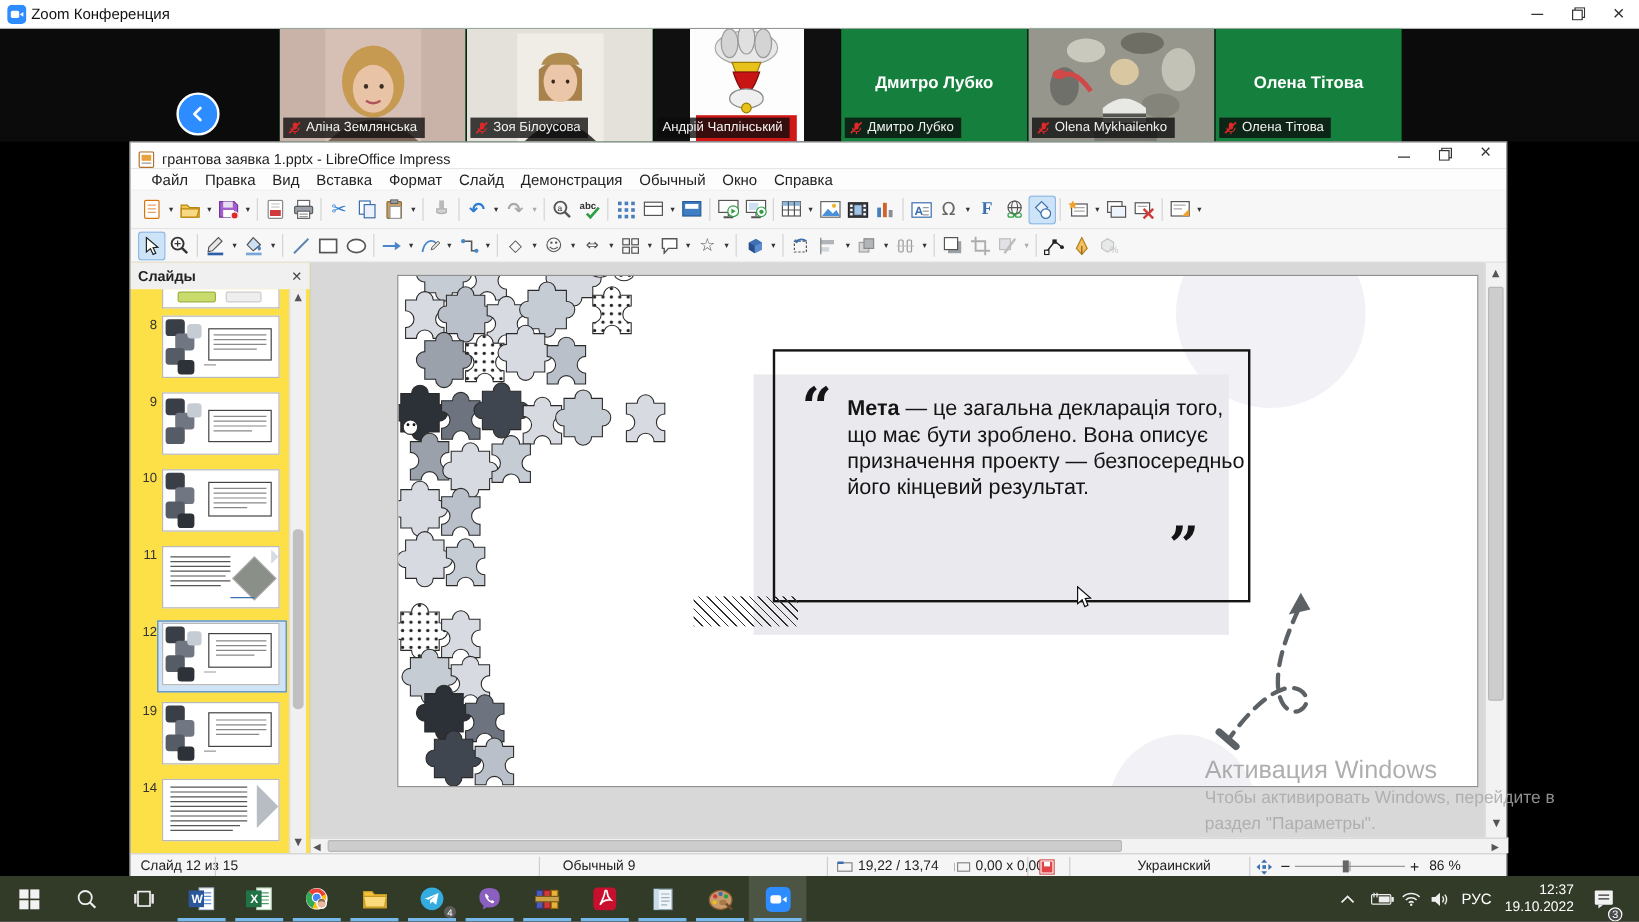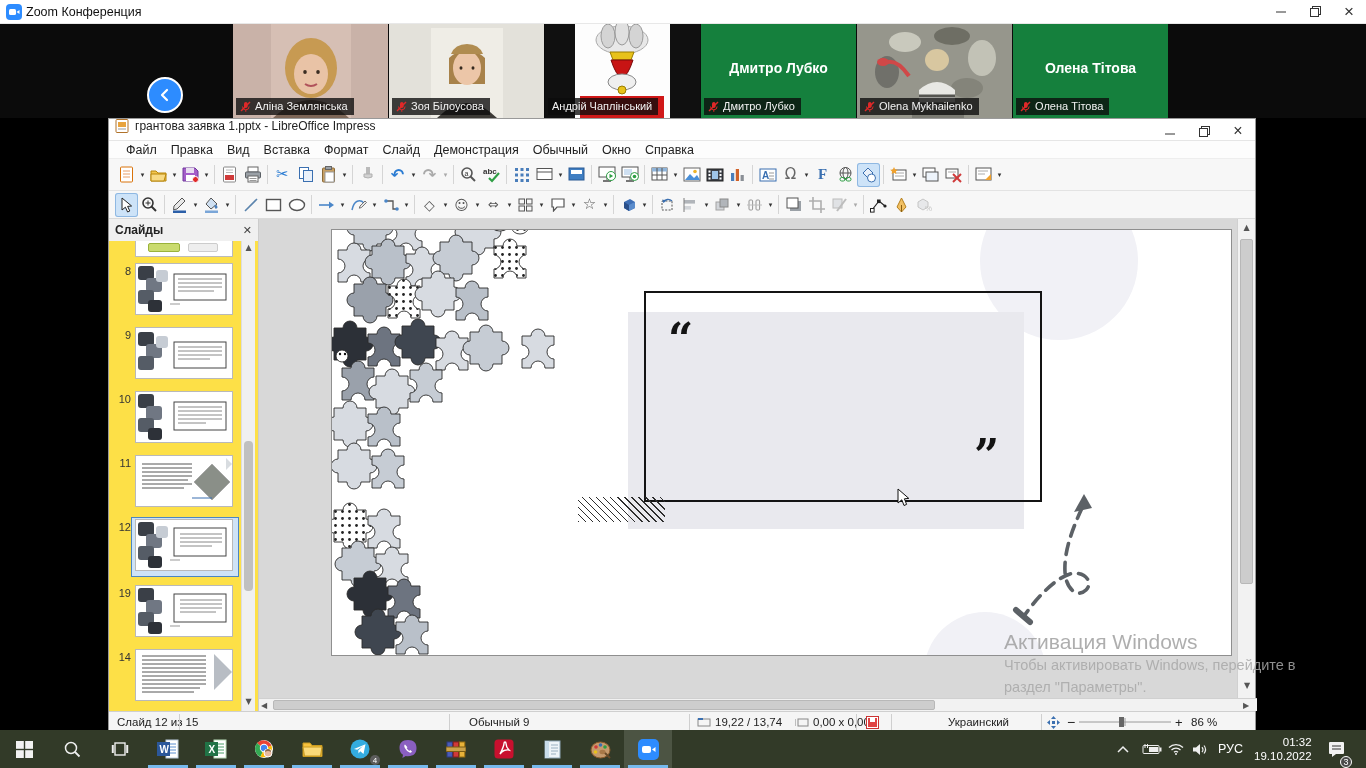--- a/index.html
+++ b/index.html
@@ -12,21 +12,21 @@
   #ztitle .ttl{font-size:12.5px;color:#111;margin-left:8px}
   .wbtn{width:34px;height:24px;display:flex;align-items:center;justify-content:center;color:#333}
   
   #strip{left:0;top:24px;width:1366px;height:94px;background:#0b0b0b}
   .tile{position:absolute;top:0;height:94px;width:155px;background:#15803d;overflow:hidden}
   .tile .big{position:absolute;left:0;right:0;top:36px;text-align:center;color:#fff;font-weight:bold;font-size:14px}
   .nlbl{position:absolute;left:3px;bottom:3px;background:rgba(12,12,12,.78);color:#f2f2f2;font-size:11px;padding:2px 6px 3px 4px;display:flex;align-items:center;gap:4px;white-space:nowrap}
   #backbtn{left:147px;top:53px;width:36px;height:36px;border-radius:50%;background:#2d8cff;border:2px solid #fff;display:flex;align-items:center;justify-content:center}
   
   #win{left:108px;top:118px;width:1148px;height:612px;background:#f6f6f6;border:1px solid #999}
-  #wtitle{left:0;top:0;width:100%;height:22px;background:#fff;display:flex;align-items:flex-start;border-bottom:1px solid #e6e6e6}
+  #wtitle{left:0;top:0;width:100%;height:22px;background:#fff;display:flex;align-items:flex-end;border-bottom:1px solid #e6e6e6}
   #wtitle .ttl{font-size:12px;color:#222;margin-left:6px}
   #menubar{left:0;top:22px;width:100%;height:18px;background:#fdfdfd;display:flex;align-items:center;padding-left:10px;border-bottom:1px solid #eee}
   .mi{font-size:12.5px;color:#222;padding:2px 7px}
   .tbar{left:0;width:100%;display:flex;align-items:center;background:#f7f7f7;padding-left:6px}
   #tb1{top:40px;height:32px;border-bottom:1px solid #e3e3e3}
   #tb2{top:72px;height:28px;border-bottom:1px solid #dadada}
   .ic{width:23px;height:24px;display:flex;align-items:center;justify-content:center;border-radius:3px;flex:none}
   .ic.on{background:#cde3f8;box-shadow:inset 0 0 0 1px #8fb8e2}
   .dd{width:9px;height:24px;display:flex;align-items:center;justify-content:center;font-size:7px;color:#333;flex:none;font-family:"DejaVu Sans",sans-serif}
   .sep{width:1px;height:19px;background:#d5d5d5;margin:0 3px;flex:none}
@@ -914,20 +914,21 @@
           <use href="#p2" x="62" y="394" fill="#b9c0c9"></use>
           <circle cx="10" cy="130" r="6" fill="#fff"></circle>
           <circle cx="8" cy="128" r="1.2" fill="#111" stroke="none"></circle>
           <circle cx="13" cy="128" r="1.2" fill="#111" stroke="none"></circle>
         </g>
       </svg>
 
       <div class="abs" id="qshadow"></div>
       <div class="abs" id="qbox"></div>
       <div class="abs bq" style="left:336px;top:88px">“</div>
+      <div class="abs" id="qtext"><b>Мета</b><span> — це загальна декларація того, що має бути зроблено. Вона описує призначення проекту — безпосередньо його кінцевий результат.</span></div>
       <div class="abs bq" style="left:642px;top:204px">”</div>
       <div class="abs" id="hatch"></div>
 
       <svg class="abs" style="left:676px;top:262px" width="112" height="148">
         <path d="M74,16 C62,42 56,62 57,80 C58,98 70,106 78,98 C86,90 76,78 62,82 C48,86 30,104 16,124" fill="none" stroke="#5c6166" stroke-width="3.6" stroke-linecap="round" stroke-dasharray="11 8"></path>
         <path d="M66,20 L76,2 L84,16 Z" fill="#5c6166"></path>
         <path d="M8,118 L22,130" stroke="#5c6166" stroke-width="6" stroke-linecap="round"></path>
       </svg>
 
       <svg class="abs" style="left:565px;top:258px" width="13" height="19">
@@ -1166,21 +1167,21 @@
       </svg>
     </div>
   <div class="tray" style="left:1192px">
       <svg width="16" height="13">
         <path d="M1 4.5 h3 l4 -3.5 v11 l-4 -3.5 h-3 z" fill="#eee"></path>
         <path d="M10 4 a4 4 0 0 1 0 5 M12 2.5 a6.5 6.5 0 0 1 0 8" fill="none" stroke="#eee" stroke-width="1.2"></path>
       </svg>
     </div>
   <div class="tray" style="left:1218px;font-size:12.5px">РУС</div>
   <div class="tray" style="left:1254px;flex-direction:column;align-items:flex-end;justify-content:center;font-size:11.5px;line-height:14px">
-    <span>01:32</span>
+    <span>12:37</span>
     <span>19.10.2022</span>
   </div>
   <div class="tray" style="left:1328px;position:absolute">
     <svg width="20" height="18">
         <rect x="1" y="2" width="15" height="12" rx="1" fill="#f2f2f2"></rect>
         <path d="M4 14 v3 l4 -3 z" fill="#f2f2f2"></path>
         <g stroke="#333">
           <line x1="4" y1="6" x2="13" y2="6"></line>
           <line x1="4" y1="9" x2="13" y2="9"></line>
         </g>

